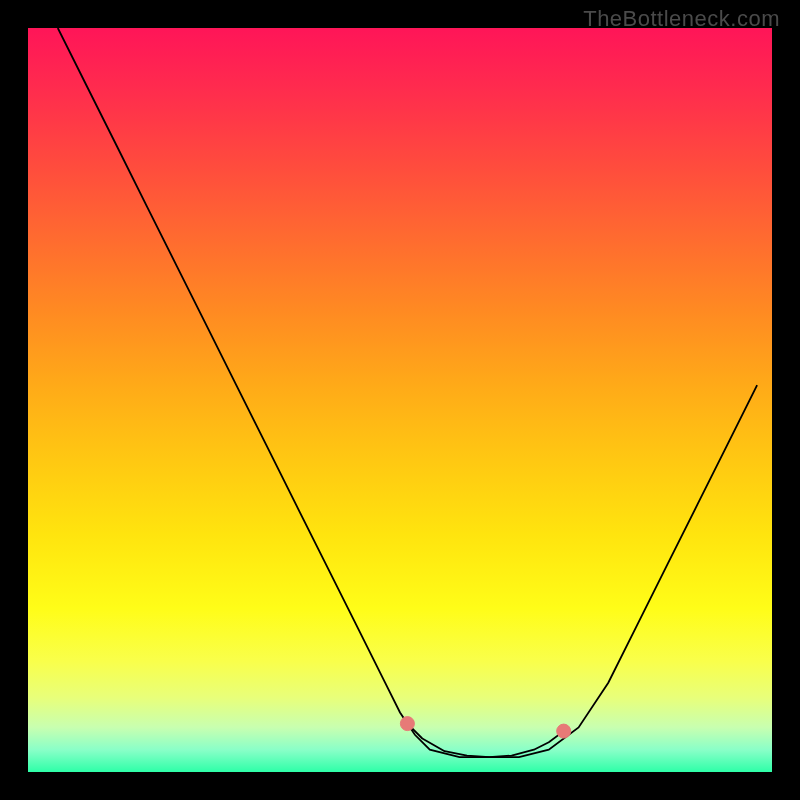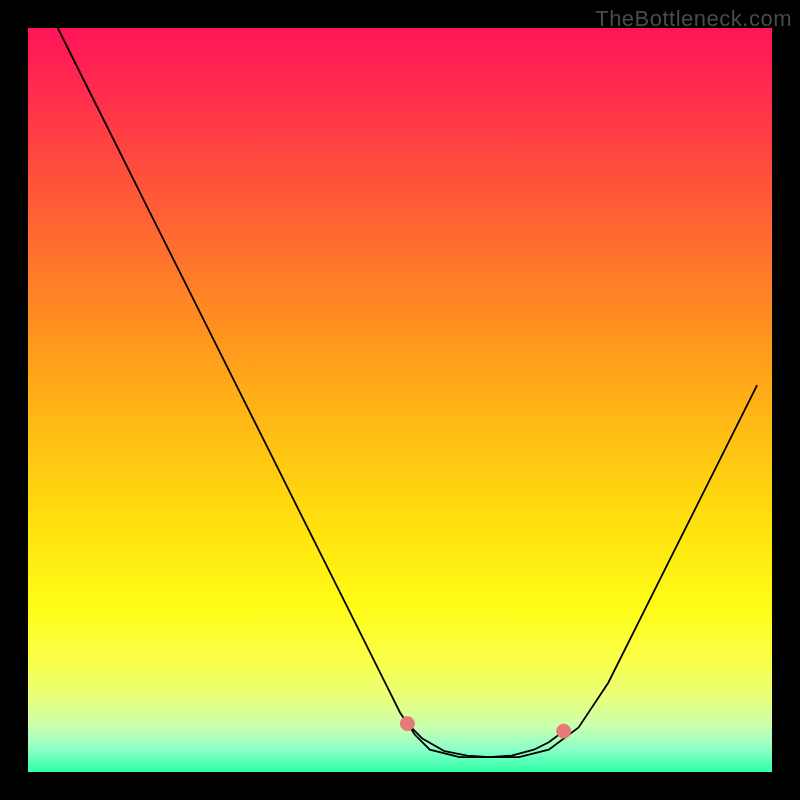--- a/index.html
+++ b/index.html
@@ -1,18 +1,18 @@
 <!DOCTYPE html>
 <html><head>
 <meta charset="utf-8">
 <style>
   * { margin: 0; padding: 0; box-sizing: border-box; }
   body { width: 800px; height: 800px; background: #000; position: relative; font-family: Arial, sans-serif; }
   .outer { width: 800px; height: 800px; background: #000; position: relative; }
-  .watermark { position: absolute; top: 6px; right: 8px; color: #4a4a4a; font-size: 22px; font-weight: 500; letter-spacing: 0.5px; z-index: 10; }
+  .watermark { position: absolute; top: 6px; right: 20px; color: #4a4a4a; font-size: 22px; font-weight: 500; letter-spacing: 0.5px; z-index: 10; }
   .plot { position: absolute; top: 28px; left: 28px; width: 744px; height: 744px; }
   .gradient { position: absolute; inset: 0; background: linear-gradient(to bottom,
       #ff1558 0%,
       #ff2b4e 8%,
       #ff4a3e 18%,
       #ff6a30 28%,
       #ff8a22 38%,
       #ffaa18 48%,
       #ffc812 58%,
       #ffe40e 68%,

